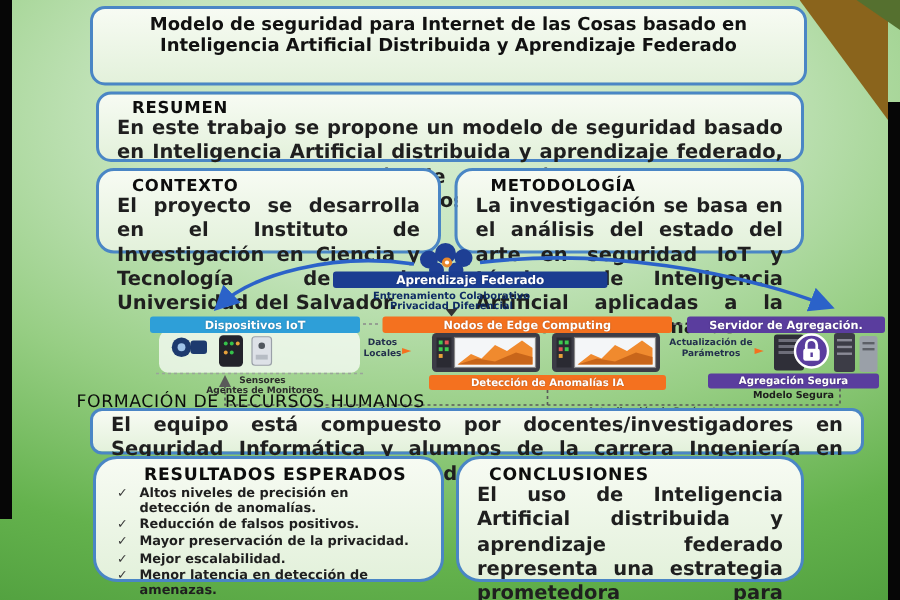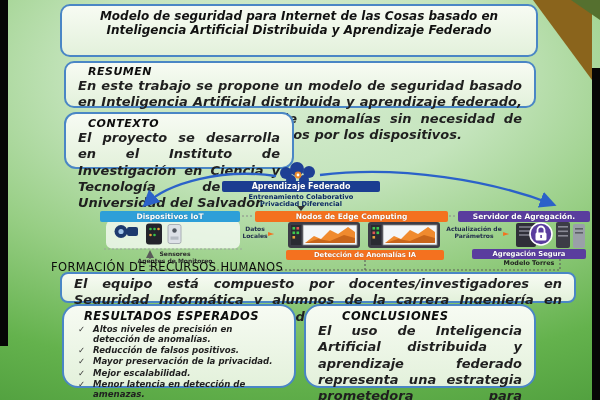--- a/index.html
+++ b/index.html
@@ -13,21 +13,20 @@
   #bar-right{right:0;top:68px;width:8px;height:332px;background:#060606;}
   #corner-brown{left:533px;top:0;width:59px;height:80px;background:#8a641c;
     clip-path:polygon(0 0,100% 0,100% 100%);}
   #corner-olive{left:571px;top:0;width:29px;height:20px;background:#55702f;
     clip-path:polygon(0 0,100% 0,100% 100%);}
   .box{
     position:absolute;box-sizing:border-box;
     border:2px solid #4a86c5;border-radius:12px;
     background:linear-gradient(180deg,#f7fbf3 0%,#e3f1db 100%);
     padding:3px 12px;
-    font-style:italic;
   }
   .h{font-weight:bold;font-size:11px;letter-spacing:.5px;color:#0d0d0d;margin-left:10px;}
   .bodytext{font-weight:bold;font-size:13px;line-height:1.25;color:#1f1f1f;text-align:justify;}
   #title-box{left:60px;top:4px;width:478px;height:53px;border-radius:10px;text-align:center;padding-top:4px;}
   #poster-title{font-weight:bold;font-size:12px;line-height:1.15;color:#111;}
   #authors{font-weight:bold;font-size:9px;color:#1c1c1c;margin-top:2px;}
   #institution{font-weight:bold;font-size:8.5px;color:#1c1c1c;}
   #resumen-box{left:64px;top:61px;width:472px;height:47px;border-radius:10px;padding-top:2px;}
   #contexto-box{left:64px;top:112px;width:230px;height:57px;}
   #metodologia-box{left:303px;top:112px;width:233px;height:57px;}
@@ -67,20 +66,24 @@
   <div class="box" id="resumen-box">
     <div class="h">RESUMEN</div>
     <div class="bodytext">En este trabajo se propone un modelo de seguridad basado en Inteligencia Artificial distribuida y aprendizaje federado, orientado a la detección de anomalías sin necesidad de centralizar los datos generados por los dispositivos.</div>
   </div>
 
   <div class="box" id="contexto-box">
     <div class="h">CONTEXTO</div>
     <div class="bodytext">El proyecto se desarrolla en el Instituto de Investigación en Ciencia y Tecnología de la Universidad del Salvador.</div>
   </div>
 
+  <div class="box" id="metodologia-box">
+    <div class="h">METODOLOGÍA</div>
+    <div class="bodytext">La investigación se basa en el análisis del estado del arte en seguridad IoT y técnicas de Inteligencia Artificial aplicadas a la detección de anomalías.</div>
+  </div>
 
   <svg class="abs" style="left:0;top:160px;" width="600" height="122" viewBox="0 160 600 122">
     <defs>
       <marker id="ab" markerWidth="7" markerHeight="7" refX="5" refY="3.5" orient="auto">
         <path d="M0,0 L7,3.5 L0,7 Z" fill="#2b62c9"></path>
       </marker>
     </defs>
 
     <path d="M 276 176 C 222 168 168 183 146 204" fill="none" stroke="#2b62c9" stroke-width="2.4" marker-end="url(#ab)"></path>
     <path d="M 320 175 C 402 165 492 181 552 204" fill="none" stroke="#2b62c9" stroke-width="2.4" marker-end="url(#ab)"></path>
@@ -161,52 +164,52 @@
       <rect x="535.5" y="232.5" width="11" height="8" rx="1.5" fill="#ffffff"></rect>
       <rect x="540.3" y="235" width="1.6" height="3" fill="#5a3d9e"></rect>
     </g>
 
     <path d="M150 257 L150 270 L560 270 L560 257" fill="none" stroke="#5a5a5a" stroke-width="1.1" stroke-dasharray="2 2"></path>
     <path d="M146 258 L150 250 L154 258 Z" fill="#5a5a5a"></path>
     <path d="M556 258 L560 250 L564 258 Z" fill="#5a5a5a"></path>
     <path d="M365 260 V 270" stroke="#5a5a5a" stroke-width="1.1" stroke-dasharray="2 2"></path>
   </svg>
 
-  <div class="banner bg-fed" style="left:222px;top:181px;width:158px;font-size:8px;">Aprendizaje Federado</div>
+  <div class="banner bg-fed" style="left:222px;top:181px;width:183px;font-size:8px;">Aprendizaje Federado</div>
   <div class="dlabel" style="left:222px;top:194px;width:158px;font-size:6.6px;color:#0e2b63;">Entrenamiento Colaborativo</div>
   <div class="dlabel" style="left:222px;top:201px;width:158px;font-size:6.6px;color:#0e2b63;">Privacidad Diferencial</div>
 
   <div class="banner bg-iot" style="left:100px;top:211px;width:140px;">Dispositivos IoT</div>
   <div class="banner bg-edge" style="left:255px;top:211px;width:193px;">Nodos de Edge Computing</div>
   <div class="banner bg-srv" style="left:458px;top:211px;width:132px;">Servidor de Agregación.</div>
 
   <div class="dlabel" style="left:240px;top:226px;width:30px;">Datos Locales</div>
   <span class="oarrow" style="left:268px;top:229px;">►</span>
 
   <div class="dlabel" style="left:444px;top:226px;width:60px;">Actualización de Parámetros</div>
   <span class="oarrow" style="left:503px;top:229px;">►</span>
 
   <div class="dlabel" style="left:115px;top:251px;width:120px;color:#2c2c2c;">Sensores</div>
   <div class="dlabel" style="left:105px;top:258px;width:140px;color:#2c2c2c;">Agentes de Monitoreo</div>
 
   <div class="banner bg-edge small" style="left:286px;top:250px;width:158px;">Detección de Anomalías IA</div>
 
   <div class="banner bg-srv small" style="left:472px;top:249px;width:114px;">Agregación Segura</div>
-  <div class="dlabel" style="left:472px;top:260px;width:114px;font-size:6.4px;color:#1d1d1d;">Modelo Torres</div>
+  <div class="dlabel" style="left:472px;top:260px;width:114px;font-size:6.4px;color:#1d1d1d;">Modelo Segura</div>
 
   <div class="dlabel" style="left:200px;top:272px;width:80px;color:#2c2c2c;">Datos Locales</div>
   <div class="dlabel" style="left:380px;top:272px;width:120px;color:#2c2c2c;">Actualización de Parámetros</div>
 
   <div class="abs" id="recursos-heading">FORMACIÓN DE RECURSOS HUMANOS</div>
   <div class="box" id="recursos-box">
     <div class="bodytext"><span>El equipo está compuesto por docentes/investigadores en Seguridad Informática y alumnos de la carrera Ingeniería en Informática de la Universidad del Salvador.</span><span class="red">.</span></div>
   </div>
 
   <div class="box" id="resultados-box">
-    <div class="h" style="font-size:11.5px;margin-left:8px;">RESULTADOS ESPERADOS</div>
+    <div class="h" style="font-size:11.5px;margin-left:20px;">RESULTADOS ESPERADOS</div>
     <div class="check-row">
       <span class="check">✓</span>
       <span class="check-text">Altos niveles de precisión en detección de anomalías.</span>
     </div>
     <div class="check-row">
       <span class="check">✓</span>
       <span class="check-text">Reducción de falsos positivos.</span>
     </div>
     <div class="check-row">
       <span class="check">✓</span>
@@ -216,17 +219,17 @@
       <span class="check">✓</span>
       <span class="check-text">Mejor escalabilidad.</span>
     </div>
     <div class="check-row">
       <span class="check">✓</span>
       <span class="check-text">Menor latencia en detección de amenazas.</span>
     </div>
   </div>
 
   <div class="box" id="conclusiones-box">
-    <div class="h" style="font-size:11.5px;margin-left:24px;">CONCLUSIONES</div>
+    <div class="h" style="font-size:11.5px;margin-left:8px;">CONCLUSIONES</div>
     <div class="bodytext">El uso de Inteligencia Artificial distribuida y aprendizaje federado representa una estrategia prometedora para fortalecer la seguridad en entornos IoT caracterizados por la heterogeneidad, la escala y las limitaciones de recursos.</div>
   </div>
 
 </div>
 
 </body></html>

